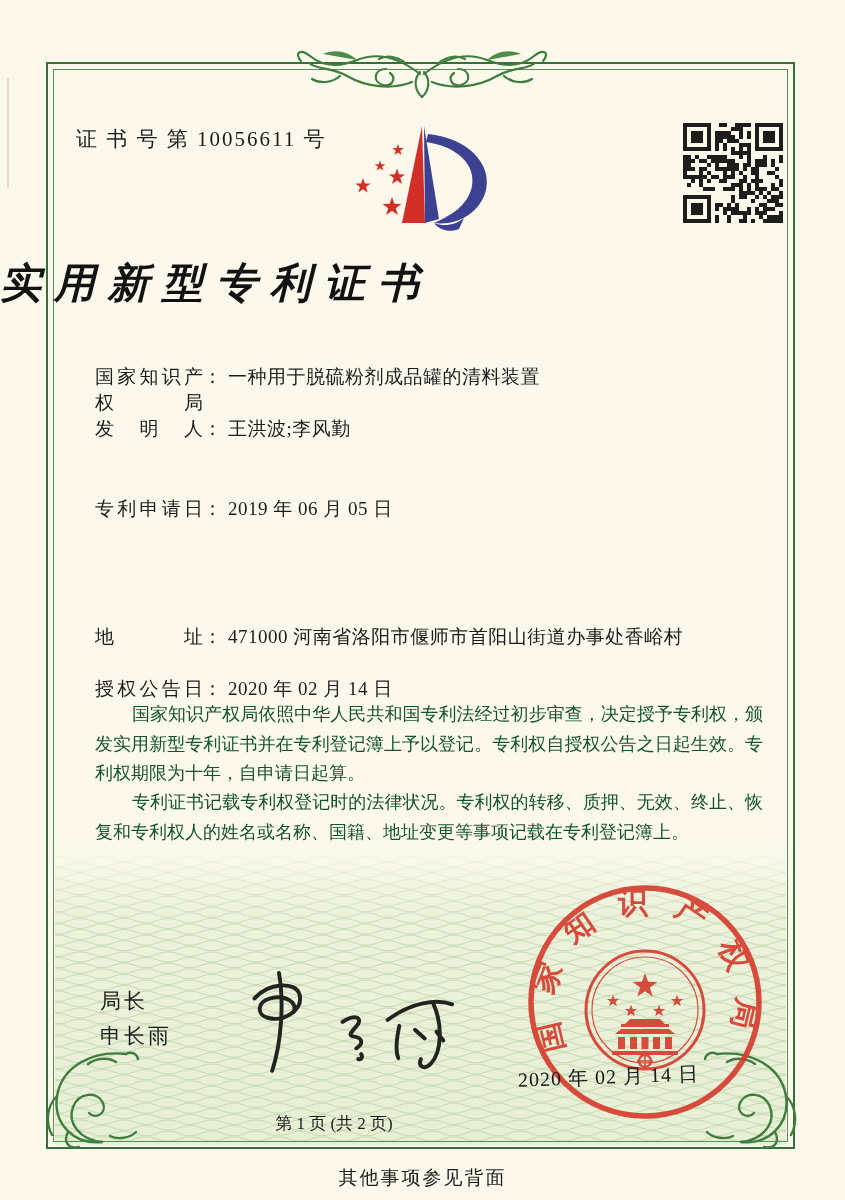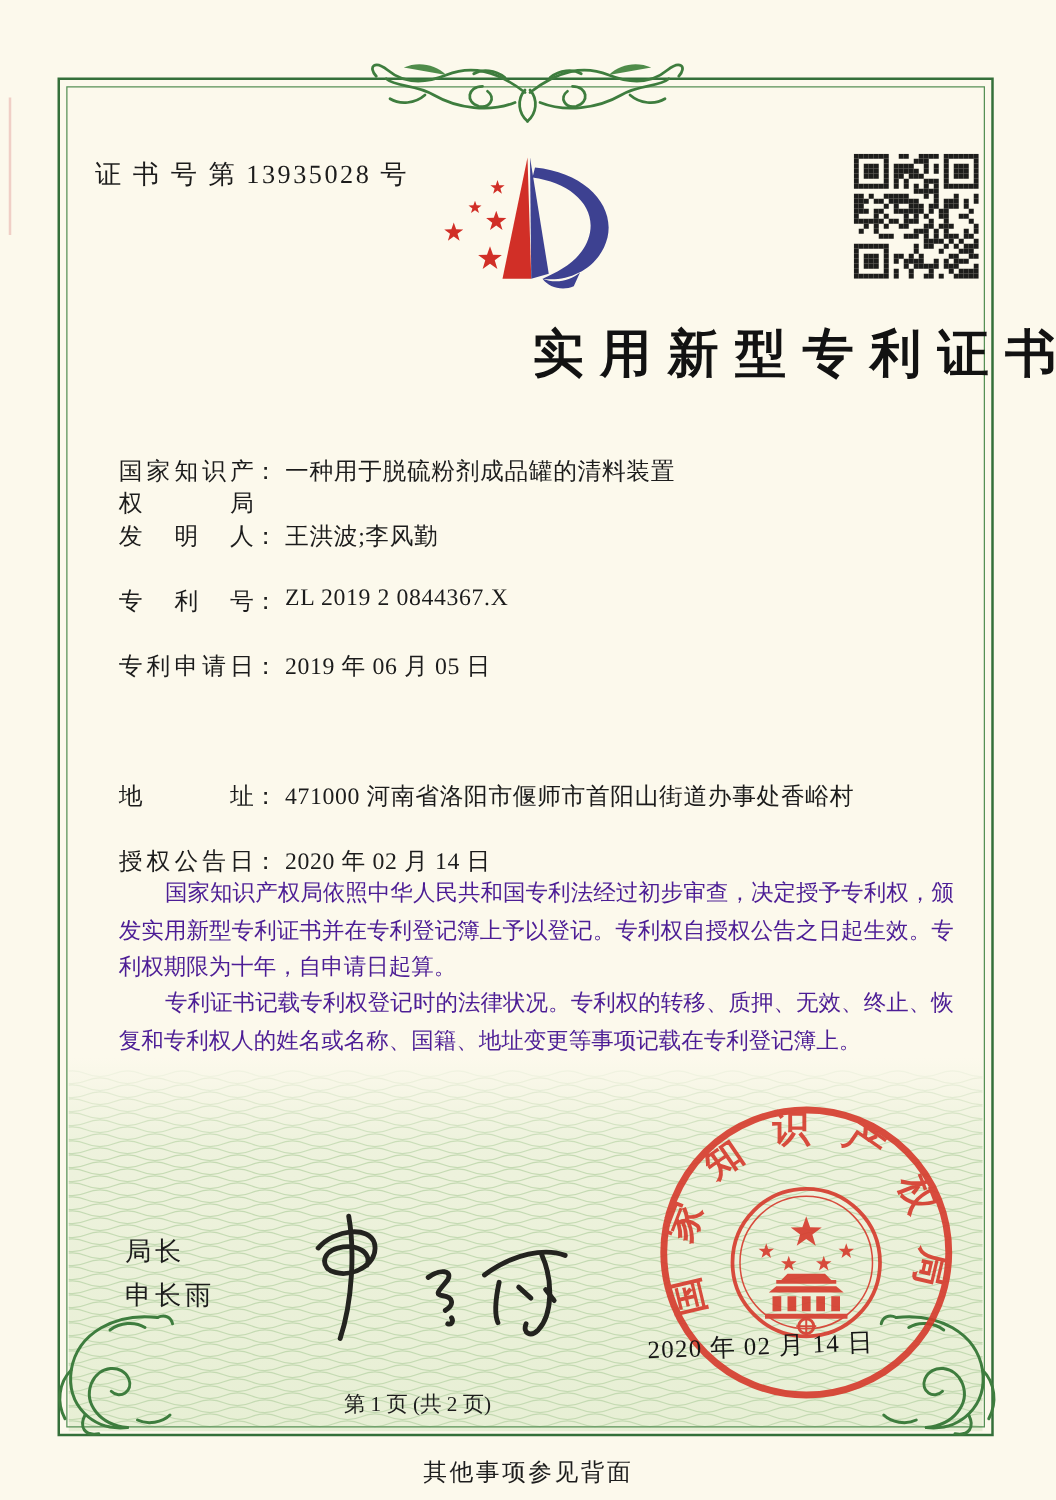--- a/index.html
+++ b/index.html
@@ -16,33 +16,33 @@
   .frame-inner{left:53px; top:69px; width:733px; height:1071px;
     border:1px solid #569055;}
   
   .green-tint{left:55px; top:846px; width:731px; height:299px;
     background:linear-gradient(180deg, rgba(233,240,216,0) 0%, rgba(233,240,216,.75) 22%, rgba(229,238,210,.9) 100%);}
   #waves{left:55px; top:856px;}
   
   .cert-no{left:76px; top:125px; font-size:21px; letter-spacing:2px;}
   .logo{left:340px; top:120px;}
   .qr{left:683px; top:123px; width:100px; height:100px;}
-  .title-wrap{left:0; top:256px; width:845px; text-align:right;}
+  .title-wrap{left:0; top:256px; width:845px; text-align:left;font-style:italic;}
   .title{display:inline-block; font-size:41px; font-weight:bold;
     letter-spacing:13px; margin-right:-13px; color:#121212;}
   
   .field-row{left:95px; width:680px; height:28px; font-size:19px;}
   .flabel{display:inline-block; width:108px; text-align:justify;
     text-align-last:justify; vertical-align:top;}
   .fcolon{display:inline-block; vertical-align:top;}
   .fvalue{display:inline-block; margin-left:6px; vertical-align:top;
     letter-spacing:0.5px;}
   .grant-pair{height:28px; font-size:19px;}
   .body-para{left:95px; width:668px; margin:0; font-size:18px;
-    line-height:29.5px; text-align:justify; text-indent:37px; color:#4c1d95;}
+    line-height:29.5px; text-align:justify; text-indent:37px; color:#14532d;}
   
   .signer{left:100px; top:984px; font-size:21px; line-height:35px; letter-spacing:3px;}
   #signature{left:233px; top:960px;}
   
   #seal{left:523px; top:880px; opacity:.9;}
   .seal-date{left:518px; top:1063px; width:210px; font-size:20px;
     letter-spacing:1px; color:#161616; transform:rotate(-2deg);}
   .page-num{left:0; top:1112px; width:668px; text-align:center; font-size:17px;}
   .back-note{left:0; top:1165px; width:845px; text-align:center;
     font-size:19px; letter-spacing:2px;}
@@ -153,21 +153,21 @@
       <path d="M19,50 C9,60 7,76 14,89"></path>
       <path d="M30,86 C25,96 30,103 41,101"></path>
       <path d="M88,8 C94,5 99,8 100,13"></path>
       <path d="M50,18 C58,12 70,11 78,16"></path>
       <path d="M72,90 C80,94 92,92 98,86"></path>
     </g>
   </svg>
 
   <div class="abs scan-artifact"></div>
 
-  <div class="abs cert-no">证 书 号 第 13935028 号</div>
+  <div class="abs cert-no">证 书 号 第 10056611 号</div>
 
   <svg class="abs logo" width="170" height="118" viewBox="0 0 170 118">
     <g id="logo-stars" fill="#d12f27">
         <polygon points="58.0,24.0 59.4,28.1 63.7,28.1 60.3,30.7 61.5,34.9 58.0,32.4 54.5,34.9 55.7,30.7 52.3,28.1 56.6,28.1"></polygon>
         <polygon points="40.0,40.5 41.3,44.2 45.2,44.3 42.1,46.7 43.2,50.4 40.0,48.2 36.8,50.4 37.9,46.7 34.8,44.3 38.7,44.2"></polygon>
         <polygon points="57.0,48.5 59.0,54.2 65.1,54.4 60.2,58.1 62.0,63.9 57.0,60.4 52.0,63.9 53.8,58.1 48.9,54.4 55.0,54.2"></polygon>
         <polygon points="23.0,58.0 24.9,63.4 30.6,63.5 26.0,67.0 27.7,72.5 23.0,69.2 18.3,72.5 20.0,67.0 15.4,63.5 21.1,63.4"></polygon>
         <polygon points="52.0,77.0 54.4,83.8 61.5,83.9 55.8,88.2 57.9,95.1 52.0,91.0 46.1,95.1 48.2,88.2 42.5,83.9 49.6,83.8"></polygon>
       </g>
     <path d="M82,6 L62,103 L85,103 Z" fill="#d12f27"></path>
@@ -505,24 +505,21 @@
   <div class="abs title-wrap">
     <span class="title">实用新型专利证书</span>
   </div>
 
   <div class="abs field-row" style="top:364px">
     <span class="flabel">国家知识产权局</span><span class="fcolon">：</span><span class="fvalue">一种用于脱硫粉剂成品罐的清料装置</span>
   </div>
   <div class="abs field-row" style="top:416px">
     <span class="flabel">发明人</span><span class="fcolon">：</span><span class="fvalue">王洪波;李风勤</span>
   </div>
-  <div class="abs field-row" style="top:468px">
-    <span class="flabel">专利号</span><span class="fcolon">：</span><span class="fvalue">ZL 2019 2 0844367.X</span>
-  </div>
-  <div class="abs field-row" style="top:520px">
+  <div class="abs field-row" style="top:496px">
     <span class="flabel">专利申请日</span><span class="fcolon">：</span><span class="fvalue">2019 年 06 月 05 日</span>
   </div>
   <div class="abs field-row" style="top:624px">
     <span class="flabel">地址</span><span class="fcolon">：</span><span class="fvalue">471000 河南省洛阳市偃师市首阳山街道办事处香峪村</span>
   </div>
 
   <div class="abs grant-pair" style="left:95px; top:676px">
     <span class="flabel">授权公告日</span><span class="fcolon">：</span><span class="fvalue">2020 年 02 月 14 日</span>
   </div>
 

